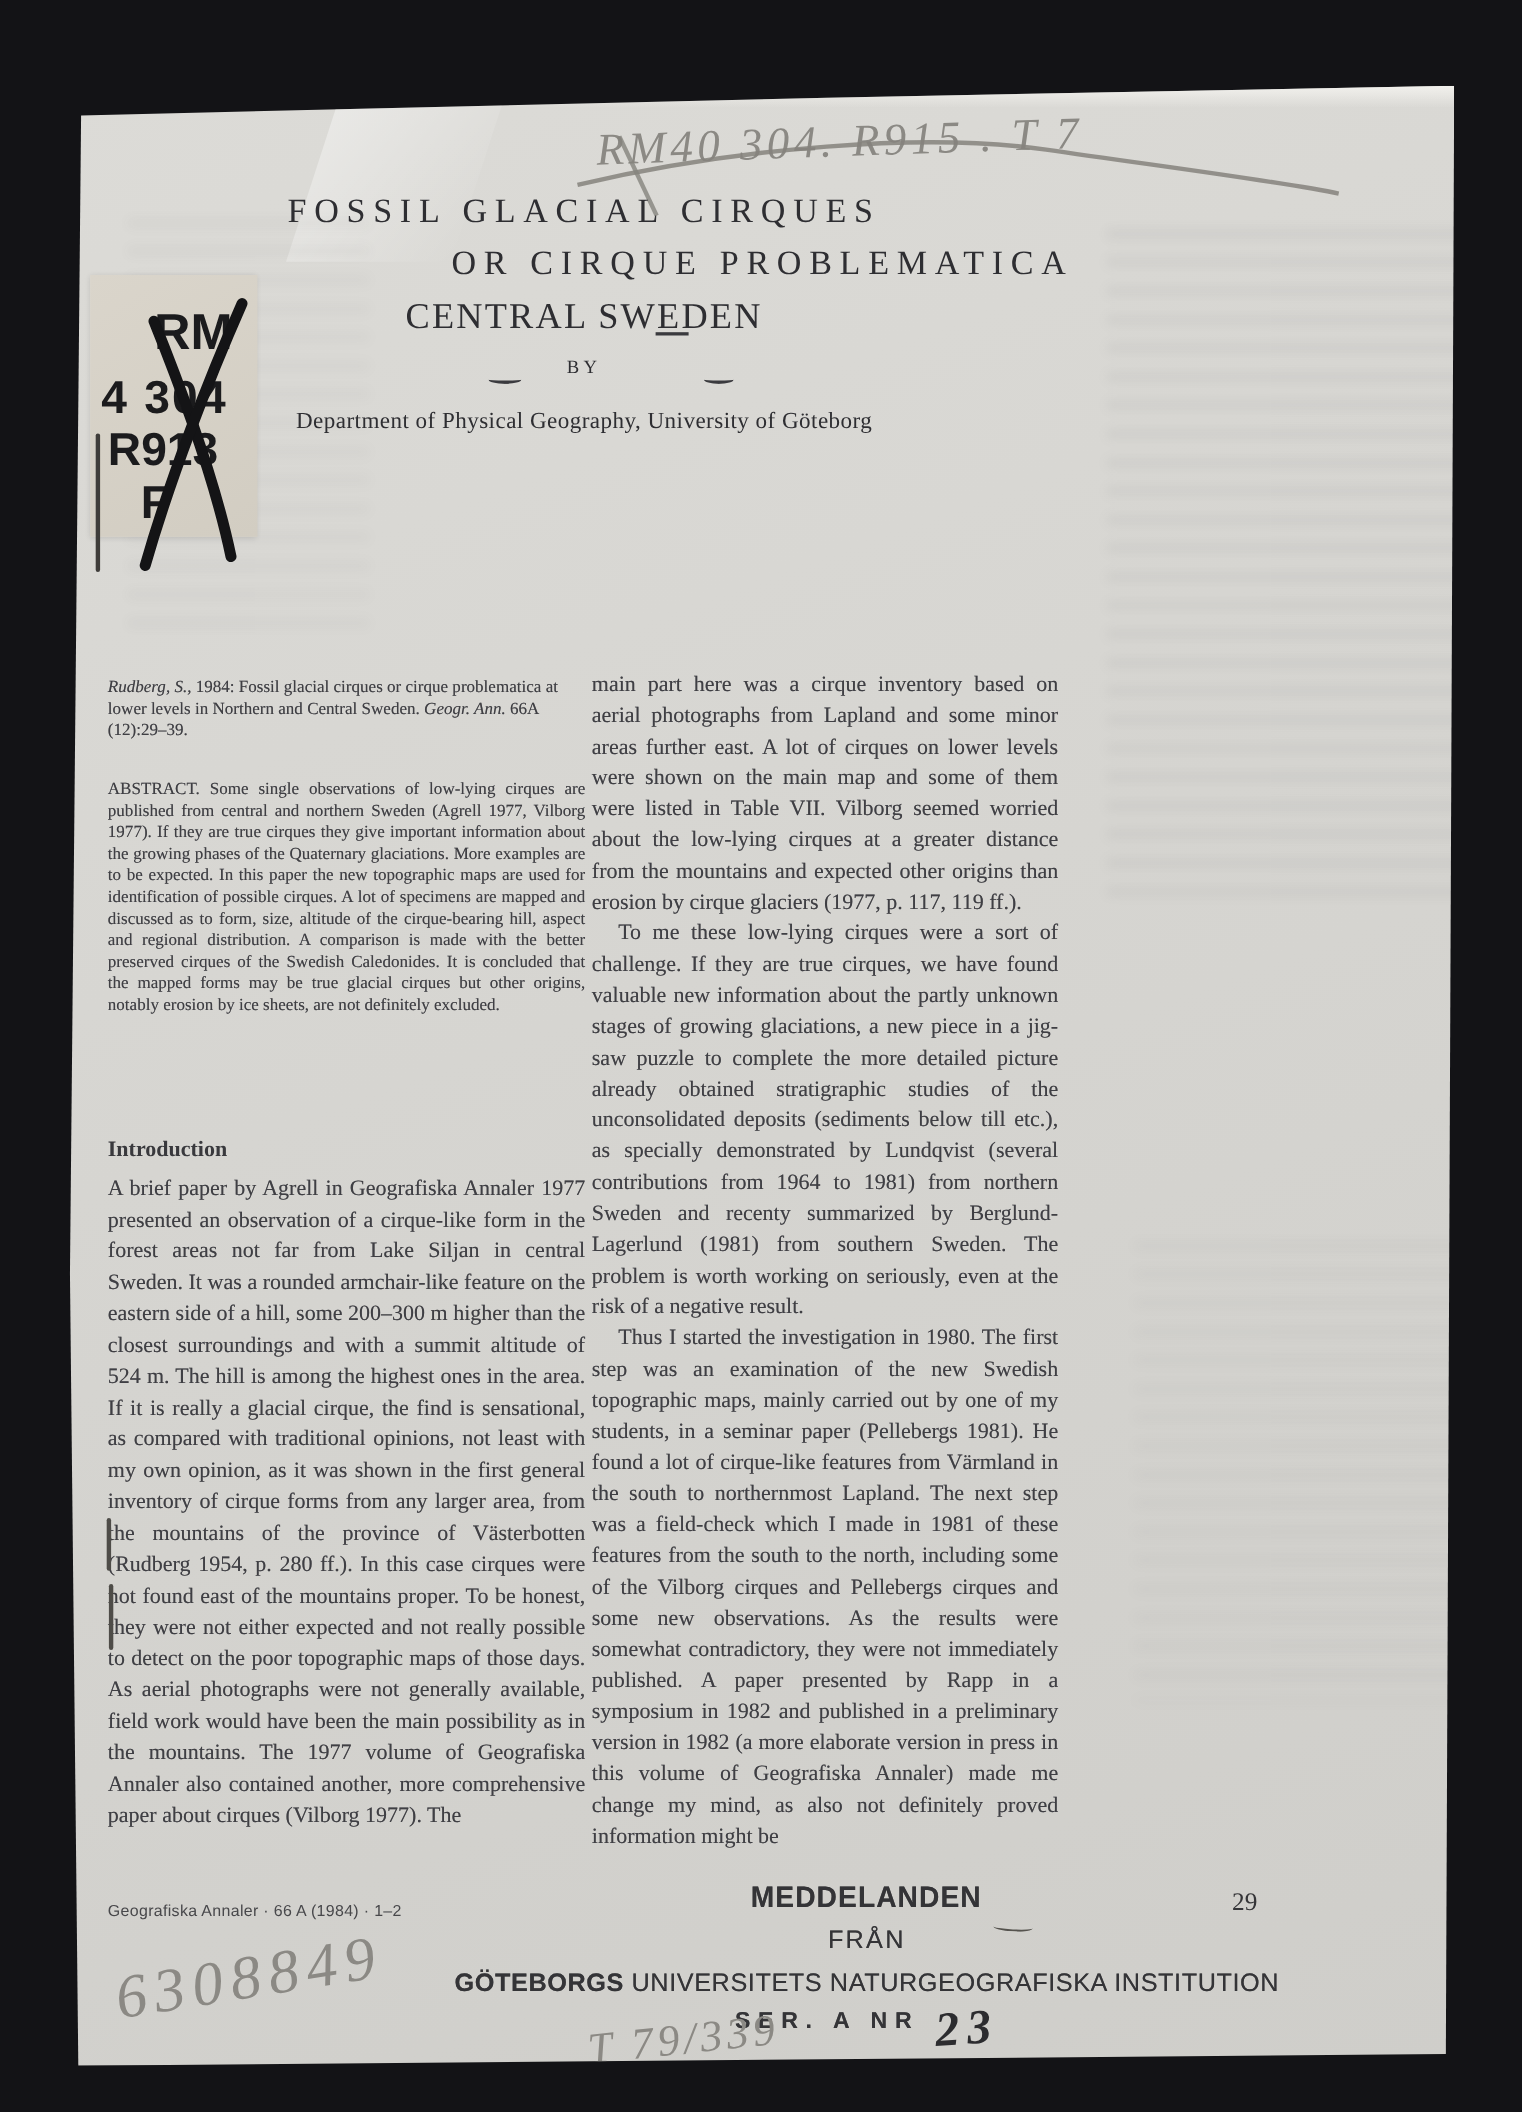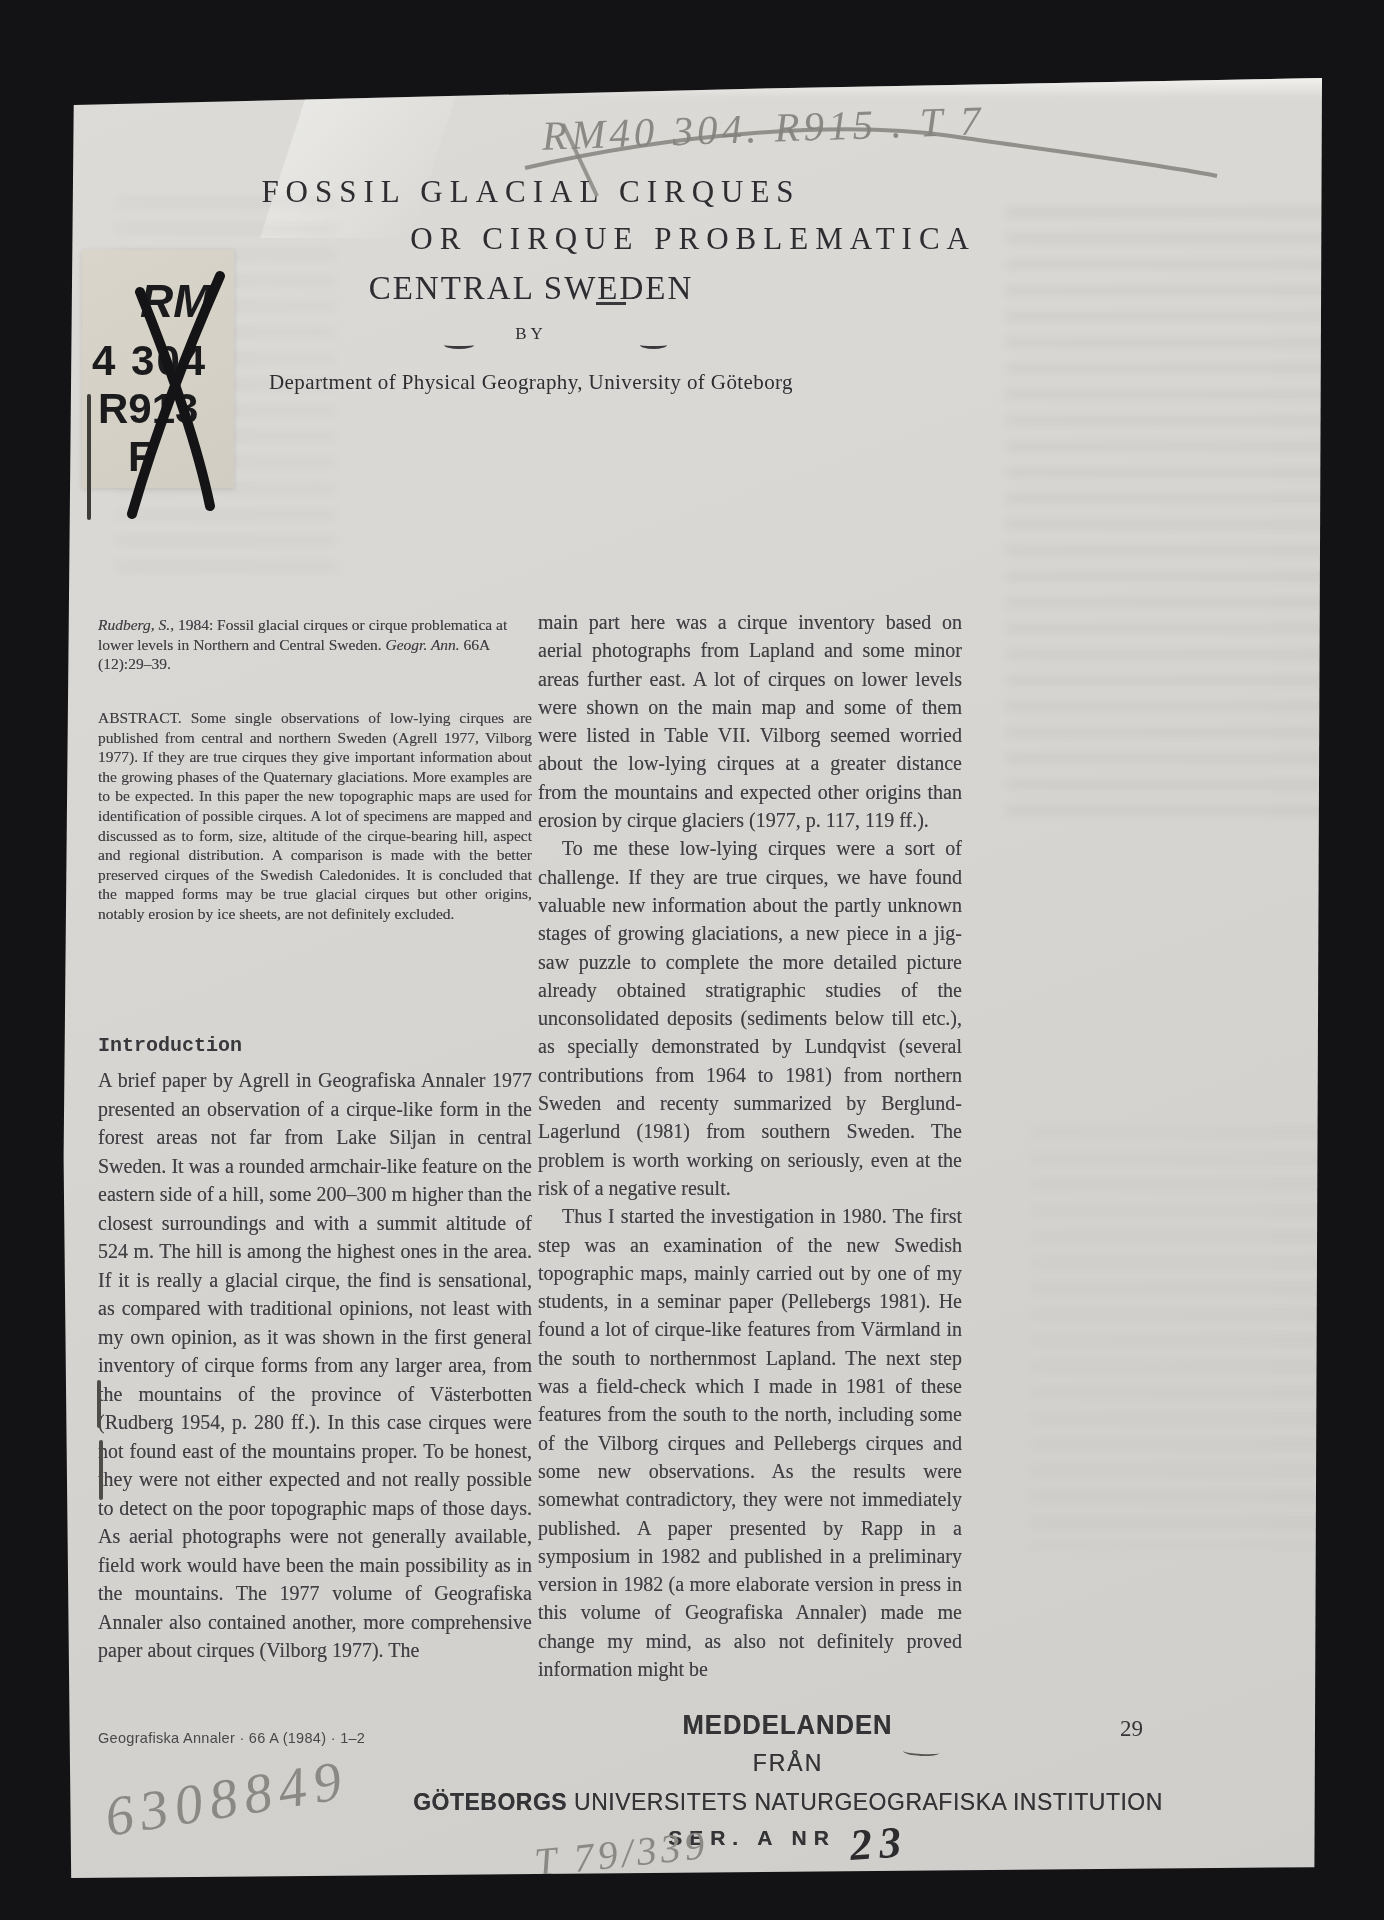--- a/index.html
+++ b/index.html
@@ -36,21 +36,21 @@
   .hw-acc{position:absolute;left:48px;top:1688px;font-size:56px;letter-spacing:7px;transform:rotate(-9deg);}
   .hw-bottom{position:absolute;left:478px;top:1752px;font-size:40px;letter-spacing:4px;transform:rotate(-6deg);}
 
   
   .label{
     position:absolute;left:26px;top:172px;width:152px;height:238px;
     background:linear-gradient(150deg,#dad5cb,#d2cdc2);
     box-shadow:0 1px 5px rgba(0,0,0,.12);
     font-family:"Liberation Sans",sans-serif;font-weight:bold;color:#1b1b1d;
   }
-  .label .l1{font-size:46px;padding:28px 0 0 58px;line-height:1;font-style:italic;}
+  .label .l1{font-size:46px;padding:28px 0 0 58px;line-height:1;}
   .label .l2{font-size:42px;padding:16px 0 0 10px;line-height:1;letter-spacing:2px;}
   .label .l3{font-size:42px;padding:6px 0 0 16px;line-height:1;}
   .label .l4{font-size:42px;padding:6px 0 0 46px;line-height:1;}
   .label svg{position:absolute;left:-12px;top:-16px;}
 
   
   .title-block{position:absolute;left:30px;top:96px;width:890px;text-align:center;color:#2e2e32;}
   .t1{font-size:31px;letter-spacing:7px;margin:0 0 11px 0;}
   .t2{font-size:31px;letter-spacing:7px;margin:0 0 13px 0;text-align:right;}
   .t3{font-size:33px;letter-spacing:1px;margin:0 0 11px 0;}
@@ -60,21 +60,21 @@
   .affiliation{font-size:21px;margin-top:26px;letter-spacing:.4px;}
   .proof-mark{position:absolute;border-bottom:3px solid #3a3a3e;height:5px;}
   .pm-n{left:540px;top:219px;width:30px;}
   .pm-c{left:388px;top:263px;width:30px;border-radius:0 0 70% 70%;}
   .pm-s{left:584px;top:263px;width:27px;border-radius:0 0 70% 70%;}
 
   
   .col{position:absolute;text-align:justify;color:#3f3f44;text-shadow:0 0 .5px rgba(63,63,68,.55);}
   .citation{left:42px;top:537px;width:434px;font-size:15.5px;line-height:19.5px;text-align:left;}
   .abstract{left:42px;top:630px;width:434px;font-size:15.5px;line-height:19.6px;}
-  .intro-head{position:absolute;left:42px;top:956px;font-size:20px;font-weight:bold;color:#39393d;font-family:Liberation Mono, monospace;}
+  .intro-head{position:absolute;left:42px;top:956px;font-size:20px;font-weight:bold;color:#39393d;}
   .intro{left:42px;top:988px;width:434px;font-size:20px;line-height:28.5px;}
   .rightcol{left:482px;top:530px;width:424px;font-size:20px;line-height:28.3px;}
   .rightcol p{margin:0;}
   .rightcol p.indent{text-indent:24px;}
 
   
   .staple{position:absolute;background:#4e4c48;width:4px;border-radius:2px;}
   .st1a{left:41px;top:1302px;height:48px;}
   .st1b{left:43px;top:1362px;height:60px;}
   .st2{left:31px;top:316px;height:126px;background:#3f3d3a;}

